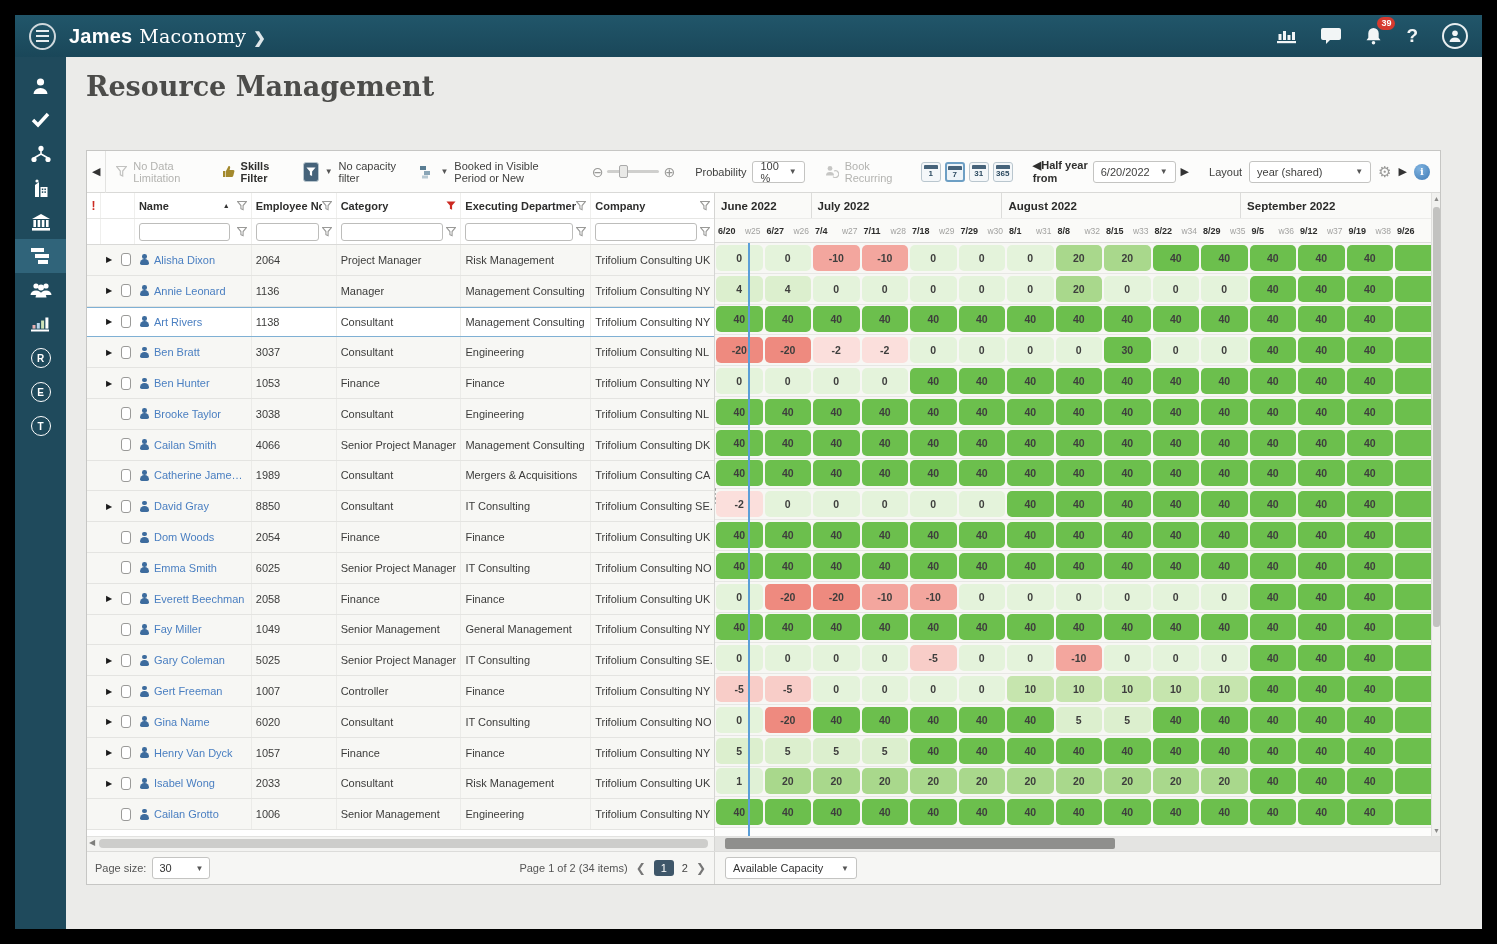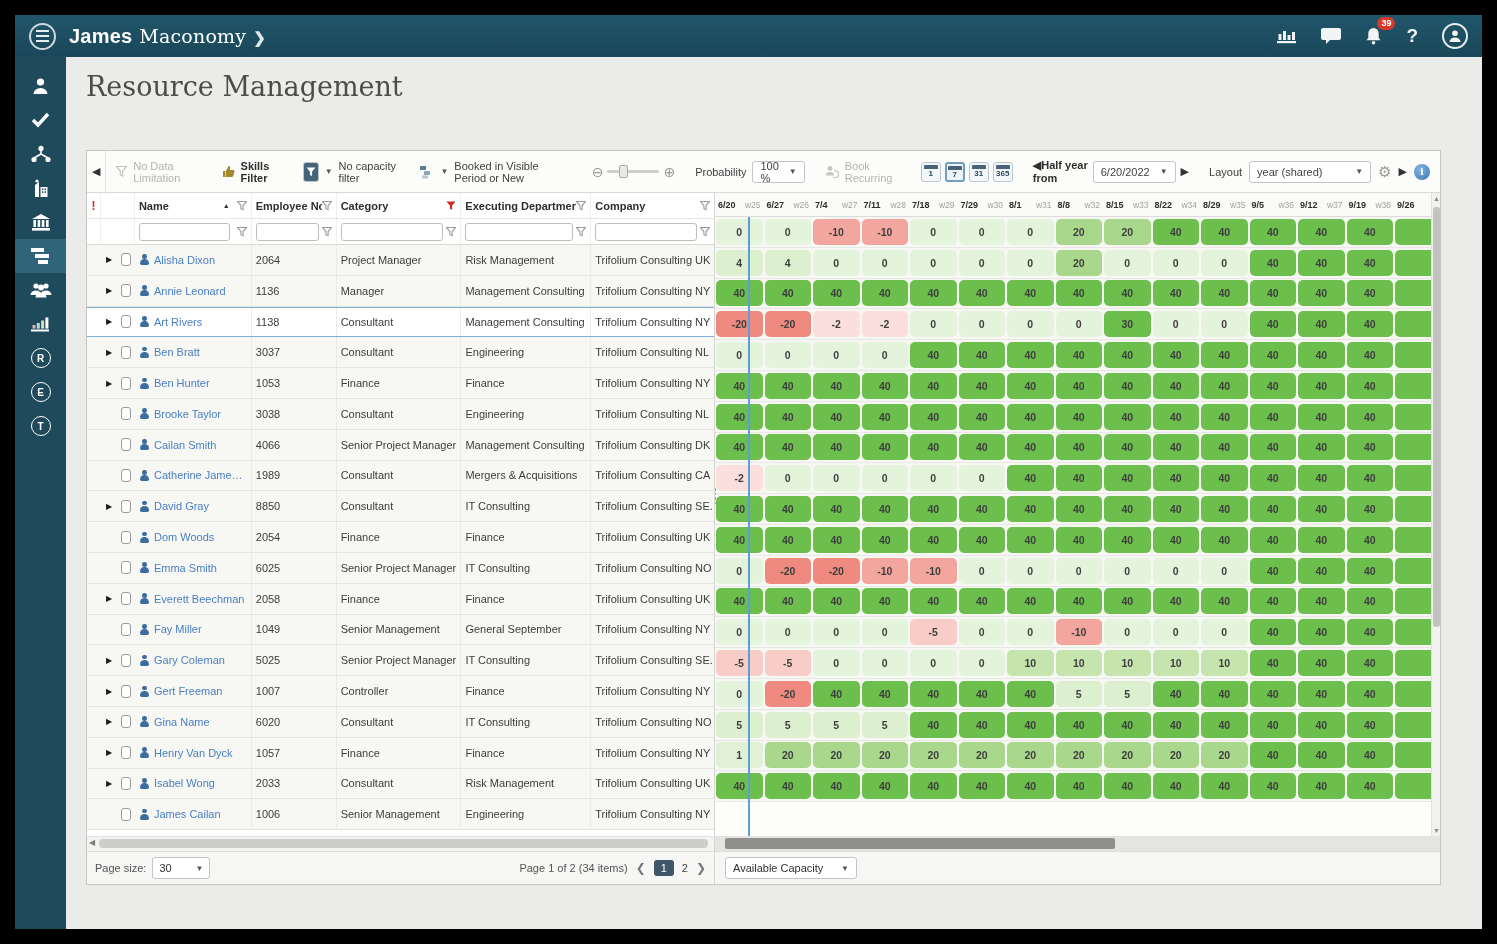--- a/index.html
+++ b/index.html
@@ -22,21 +22,21 @@
   .avatar { width:26px; height:26px; border:2px solid #e8eef0; border-radius:50%; display:flex; align-items:center; justify-content:center; }
 
   
   .sidebar { position:absolute; left:0; top:42px; width:51px; bottom:0; background:#1f4a5c; display:flex; flex-direction:column; align-items:center; padding-top:12px; }
   .sitem { width:51px; height:34px; display:flex; align-items:center; justify-content:center; cursor:pointer; }
   .sitem.sel { background:#30647a; }
   .scircle { width:20px; height:20px; border:1.6px solid #fff; border-radius:50%; color:#fff; font-size:10px; font-weight:bold; display:flex; align-items:center; justify-content:center; }
 
   
   .main { position:absolute; left:51px; top:42px; right:0; bottom:0; background:#ebebe9; }
-  .page-title { font-family:"DejaVu Serif", serif; font-size:27px; color:#4c4c4a; padding:14px 0 0 20px; }
+  .page-title { font-family:"DejaVu Serif", serif; font-size:27px; color:#4c4c4a; padding:14px 0 0 20px;font-weight:bold; }
   .card { position:absolute; left:20px; top:93px; width:1355px; height:735px; background:#fff; border:1px solid #c6c6c4; display:flex; flex-direction:column; }
 
   
   .toolbar { height:42px; border-bottom:1px solid #d9d9d7; background:#fcfcfb; display:flex; align-items:center; font-size:11px; color:#3f3f3e; flex-shrink:0; }
   .tb-back { width:24px; height:42px; border-right:1px solid #e3e3e1; display:flex; align-items:center; justify-content:center; color:#333; font-size:11px; cursor:pointer; }
   .tb-group { display:flex; align-items:center; gap:6px; padding:0 10px; }
   .grayed { color:#b3b3b0; }
   .tb-select { height:22px; border:1px solid #c4c4c2; border-radius:3px; background:#fff; display:flex; align-items:center; padding:0 7px; gap:10px; cursor:pointer; }
   .tb-select .caret { font-size:8px; color:#555; }
   .mini-caret { font-size:8px; color:#555; }
@@ -640,21 +640,21 @@
                   <div class="lc c-arrow"></div>
                   <div class="lc c-check">
                     <span class="checkbox"></span>
                   </div>
                   <div class="lc c-name">
                     <span class="pglyph"></span>
                     <span class="name-link">Fay Miller</span>
                   </div>
                   <div class="lc c-emp">1049</div>
                   <div class="lc c-cat">Senior Management</div>
-                  <div class="lc c-dept">General September</div>
+                  <div class="lc c-dept">General Management</div>
                   <div class="lc c-comp">Trifolium Consulting NY</div>
                 </div>
                 <div class="lrow">
                   <div class="lc c-marker"></div>
                   <div class="lc c-arrow">▶</div>
                   <div class="lc c-check">
                     <span class="checkbox"></span>
                   </div>
                   <div class="lc c-name">
                     <span class="pglyph"></span>
@@ -726,36 +726,42 @@
                   <div class="lc c-comp">Trifolium Consulting UK</div>
                 </div>
                 <div class="lrow">
                   <div class="lc c-marker"></div>
                   <div class="lc c-arrow"></div>
                   <div class="lc c-check">
                     <span class="checkbox"></span>
                   </div>
                   <div class="lc c-name">
                     <span class="pglyph"></span>
-                    <span class="name-link">James Cailan</span>
+                    <span class="name-link">Cailan Grotto</span>
                   </div>
                   <div class="lc c-emp">1006</div>
                   <div class="lc c-cat">Senior Management</div>
                   <div class="lc c-dept">Engineering</div>
                   <div class="lc c-comp">Trifolium Consulting NY</div>
                 </div>
               </div>
         </div>
 
         <div class="grid-panel">
           <div class="splitter-dots">
                 <i></i>
                 <i></i>
                 <i></i>
                 <i></i>
+              </div>
+          <div class="month-row" id="month-row">
+                <div class="month" style="width: 97px;">June 2022</div>
+                <div class="month" style="width: 194px;">July 2022</div>
+                <div class="month" style="width: 242.5px;">August 2022</div>
+                <div class="month" style="width: 194px;">September 2022</div>
               </div>
           <div class="week-row" id="week-row">
                 <div class="wk">
                   <span class="wdate">6/20</span>
                   <span class="wnum">w25</span>
                 </div>
                 <div class="wk">
                   <span class="wdate">6/27</span>
                   <span class="wnum">w26</span>
                 </div>

